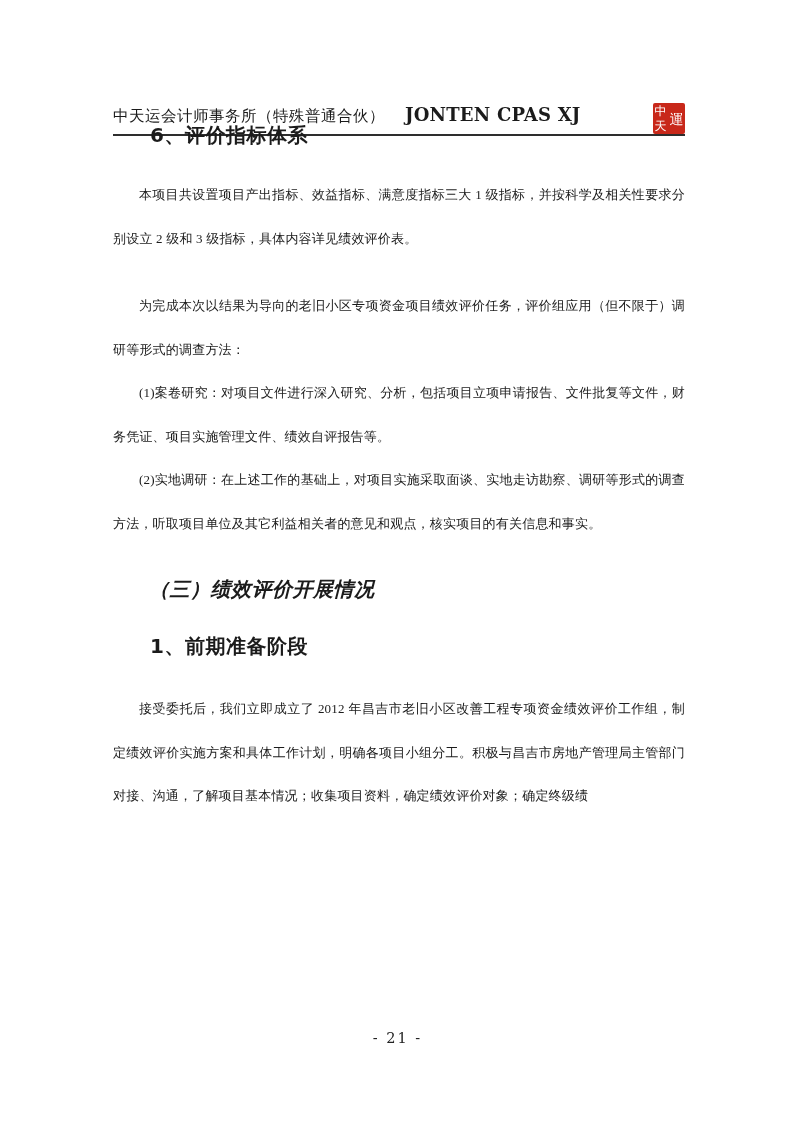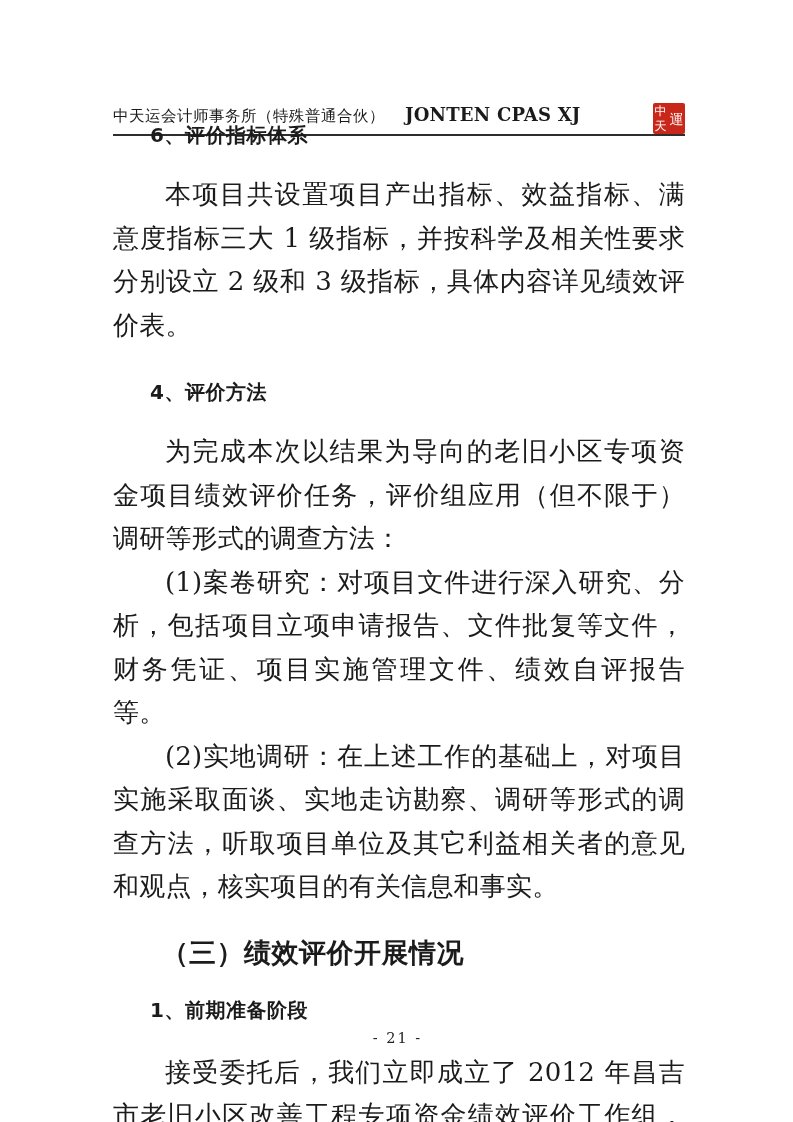--- a/index.html
+++ b/index.html
@@ -59,39 +59,41 @@
   
   .content {
     position: absolute;
     left: 113px;
     top: 98px;
     width: 572px;
   }
   .h-major {
     font-family: "DejaVu Sans", "Liberation Sans", sans-serif;
     font-weight: bold;
-    font-size: 27px;
+    font-size: 20px;
     line-height: 28px;
     text-indent: 1.8em;
     letter-spacing: 0.5px;
+    font-style: italic;
   }
   .h-minor {
     font-family: "DejaVu Sans", "Liberation Sans", sans-serif;
     font-weight: bold;
     font-size: 20px;
     line-height: 28px;
     text-indent: 1.85em;
     letter-spacing: 0.5px;
   }
   .para {
-    font-size: 26px;
+    font-size: 13px;
     line-height: 43.5px;
     text-align: justify;
     text-indent: 2em;
     letter-spacing: 0.2px;
+    font-family: Liberation Serif, serif;
   }
   .mt-h2-first { margin-top: 23px; }
   .mt-p1   { margin-top: 24px; }
   .mt-h2b  { margin-top: 31px; }
   .mt-p2   { margin-top: 24px; }
   .mt-h1   { margin-top: 30px; }
   .mt-h2c  { margin-top: 29px; }
   .mt-p5   { margin-top: 27px; }
   
   .footer {
@@ -119,21 +121,20 @@
       <span class="s-tl">中</span>
       <span class="s-r">運</span>
       <span class="s-bl">天</span>
     </div>
   </div>
 
   <div class="content">
     <div class="h-minor mt-h2-first">6、评价指标体系</div>
     <div class="para mt-p1">本项目共设置项目产出指标、效益指标、满意度指标三大 1 级指标，并按科学及相关性要求分别设立 2 级和 3 级指标，具体内容详见绩效评价表。</div>
 
-    <div class="h-minor mt-h2b">4、评价方法</div>
     <div class="para mt-p2">为完成本次以结果为导向的老旧小区专项资金项目绩效评价任务，评价组应用（但不限于）调研等形式的调查方法：</div>
     <div class="para">(1)案卷研究：对项目文件进行深入研究、分析，包括项目立项申请报告、文件批复等文件，财务凭证、项目实施管理文件、绩效自评报告等。</div>
     <div class="para">(2)实地调研：在上述工作的基础上，对项目实施采取面谈、实地走访勘察、调研等形式的调查方法，听取项目单位及其它利益相关者的意见和观点，核实项目的有关信息和事实。</div>
 
     <div class="h-major mt-h1">（三）绩效评价开展情况</div>
     <div class="h-minor mt-h2c">1、前期准备阶段</div>
     <div class="para mt-p5">接受委托后，我们立即成立了 2012 年昌吉市老旧小区改善工程专项资金绩效评价工作组，制定绩效评价实施方案和具体工作计划，明确各项目小组分工。积极与昌吉市房地产管理局主管部门对接、沟通，了解项目基本情况；收集项目资料，确定绩效评价对象；确定终级绩</div>
   </div>
 
   <div class="footer">

